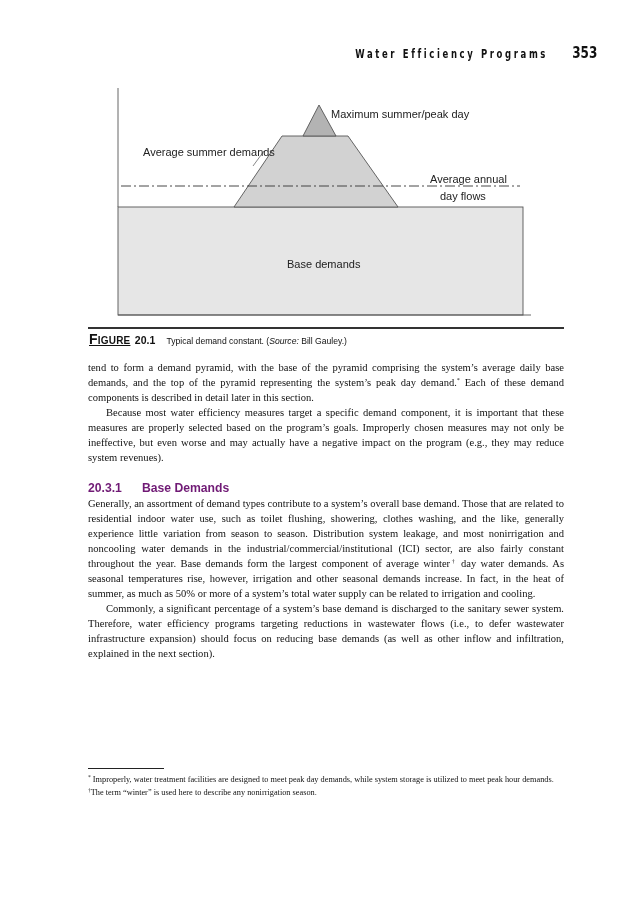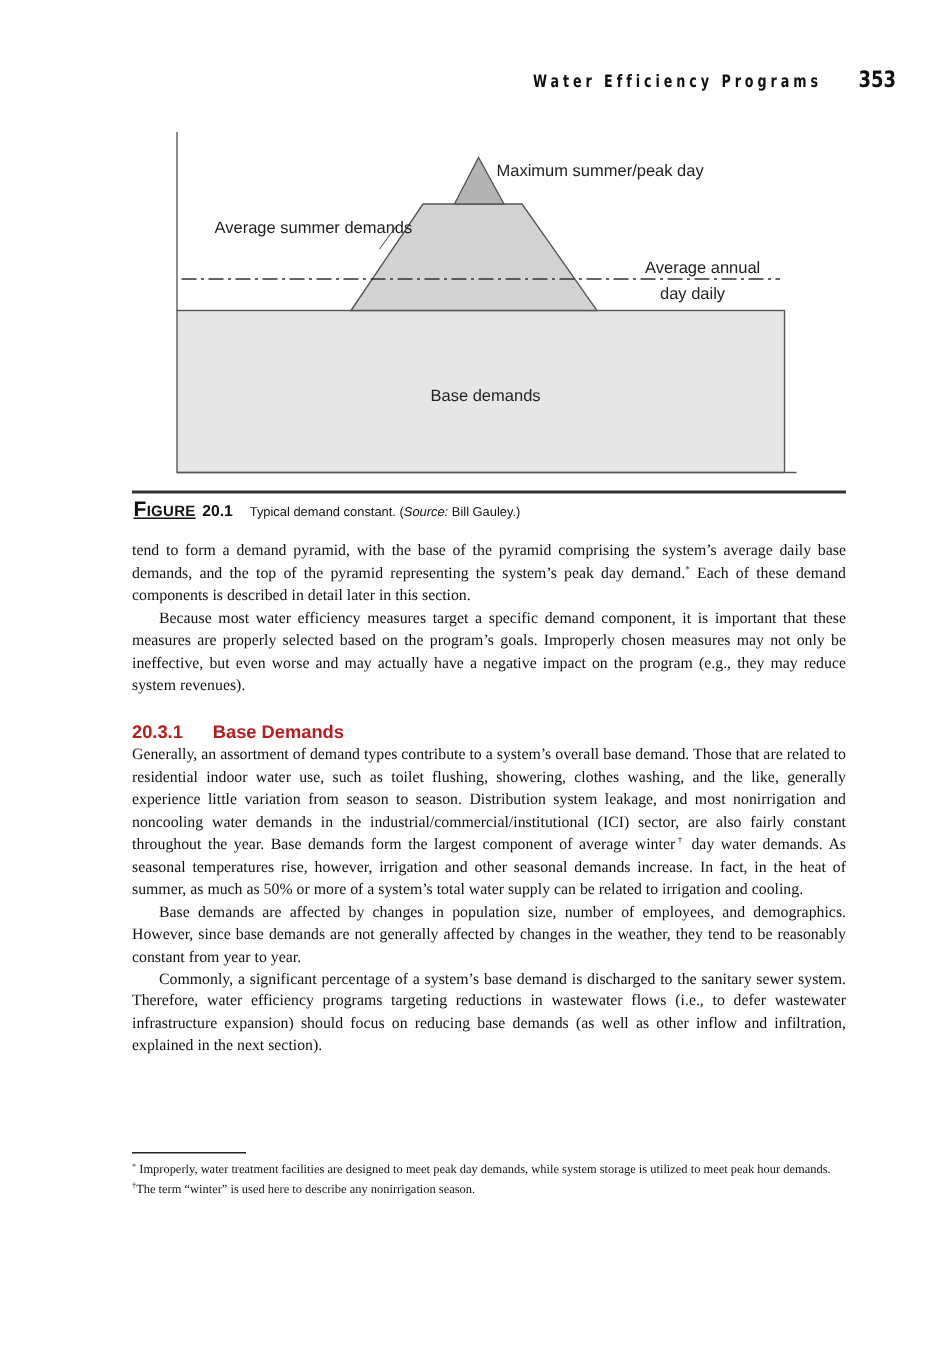--- a/index.html
+++ b/index.html
@@ -16,21 +16,21 @@
     .caption { position: absolute; left: 89px; top: 331px; font-family: "Liberation Sans", sans-serif; font-size: 8.6px; color: #111; white-space: nowrap; }
     .caption .fig-word { font-variant: small-caps; font-weight: bold; font-size: 14px; letter-spacing: 0.2px; text-decoration: underline; }
     .caption .fig-num { font-weight: bold; font-size: 10.5px; margin-left: 2px; margin-right: 9px; }
     .caption em { font-style: italic; }
 
     .body-text { position: absolute; left: 88px; width: 476px; font-family: "Liberation Serif", serif; font-size: 10.55px; line-height: 14.95px; color: #111; text-align: justify; }
     .body-text p { margin: 0; }
     .body-text p.indent { text-indent: 18px; }
     .body-text sup { font-size: 6px; line-height: 0; vertical-align: 4px; }
     .para-a { top: 361px; }
-    .section-heading { position: absolute; left: 88px; top: 481px; font-family: "Liberation Sans", sans-serif; font-weight: bold; font-size: 12.2px; color: #b91c1c; white-space: nowrap; }
+    .section-heading { position: absolute; left: 88px; top: 481px; font-family: "Liberation Sans", sans-serif; font-weight: bold; font-size: 12.2px; color: #701a75; white-space: nowrap; }
     .section-heading .sec-num { margin-right: 20px; }
     .para-b { top: 497px; }
 
     .fn-rule { position: absolute; left: 88px; top: 768px; width: 76px; height: 1px; background: #222; }
     .footnotes { position: absolute; left: 88px; top: 773px; width: 476px; font-family: "Liberation Serif", serif; font-size: 8.3px; line-height: 13.2px; color: #111; text-align: justify; }
     .footnotes p { margin: 0; }
     .footnotes sup { font-size: 5.5px; line-height: 0; vertical-align: 3px; }
   </style>
 </head>
 <body>
@@ -46,21 +46,21 @@
     <rect id="base-rect" x="30" y="121" width="405" height="108" stroke="#555555" stroke-width="0.9" fill="#e6e6e6"></rect>
     <line x1="30" y1="229" x2="443" y2="229" stroke="#555" stroke-width="0.9"></line>
     <polygon id="summer-poly" points="146,121 194,50 260,50 310,121" stroke="#555555" stroke-width="0.9" fill="#d2d2d2"></polygon>
     <polygon id="peak-poly" points="215,50 231,19 248,50" stroke="#555555" stroke-width="0.9" fill="#b3b3b3"></polygon>
     <line x1="33" y1="100" x2="432" y2="100" stroke="#333" stroke-width="0.9" stroke-dasharray="10,3,2,3"></line>
     <line x1="176" y1="65" x2="165" y2="80" stroke="#555" stroke-width="0.7"></line>
   </svg>
   <span class="fig-label" style="left:243px; top:22px;">Maximum summer/peak day</span>
   <span class="fig-label" style="left:55px; top:60px;">Average summer demands</span>
   <span class="fig-label" style="left:342px; top:87px;text-align:right;">Average annual</span>
-  <span class="fig-label" style="left:352px; top:104px;">day daily</span>
+  <span class="fig-label" style="left:352px; top:104px;">day flows</span>
   <span class="fig-label" style="left:199px; top:172px;">Base demands</span>
 </div>
 
 <div class="caption-rule"></div>
 <div class="caption">
   <span class="fig-word">Figure</span>
   <span class="fig-num">20.1</span>
   <span>Typical demand constant. (</span><em>Source:</em><span> Bill Gauley.)</span>
 </div>
 
@@ -68,21 +68,20 @@
   <p><span>tend to form a demand pyramid, with the base of the pyramid comprising the system’s average daily base demands, and the top of the pyramid representing the system’s peak day demand.</span><sup>*</sup><span> Each of these demand components is described in detail later in this section.</span></p>
   <p class="indent">Because most water efficiency measures target a specific demand component, it is important that these measures are properly selected based on the program’s goals. Improperly chosen measures may not only be ineffective, but even worse and may actually have a negative impact on the program (e.g., they may reduce system revenues).</p>
 </div>
 
 <div class="section-heading">
   <span class="sec-num">20.3.1</span><span>Base Demands</span>
 </div>
 
 <div class="body-text para-b">
   <p><span>Generally, an assortment of demand types contribute to a system’s overall base demand. Those that are related to residential indoor water use, such as toilet flushing, showering, clothes washing, and the like, generally experience little variation from season to season. Distribution system leakage, and most nonirrigation and noncooling water demands in the industrial/commercial/institutional (ICI) sector, are also fairly constant throughout the year. Base demands form the largest component of average winter</span><sup>†</sup><span> day water demands. As seasonal temperatures rise, however, irrigation and other seasonal demands increase. In fact, in the heat of summer, as much as 50% or more of a system’s total water supply can be related to irrigation and cooling.</span></p>
-  <p class="indent">Base demands are affected by changes in population size, number of employees, and demographics. However, since base demands are not generally affected by changes in the weather, they tend to be reasonably constant from year to year.</p>
   <p class="indent">Commonly, a significant percentage of a system’s base demand is discharged to the sanitary sewer system. Therefore, water efficiency programs targeting reductions in wastewater flows (i.e., to defer wastewater infrastructure expansion) should focus on reducing base demands (as well as other inflow and infiltration, explained in the next section).</p>
 </div>
 
 <div class="fn-rule"></div>
 <div class="footnotes">
   <p><sup>*</sup><span> Improperly, water treatment facilities are designed to meet peak day demands, while system storage is utilized to meet peak hour demands.</span></p>
   <p><sup>†</sup><span>The term “winter” is used here to describe any nonirrigation season.</span></p>
 </div>
 
 </body></html>

